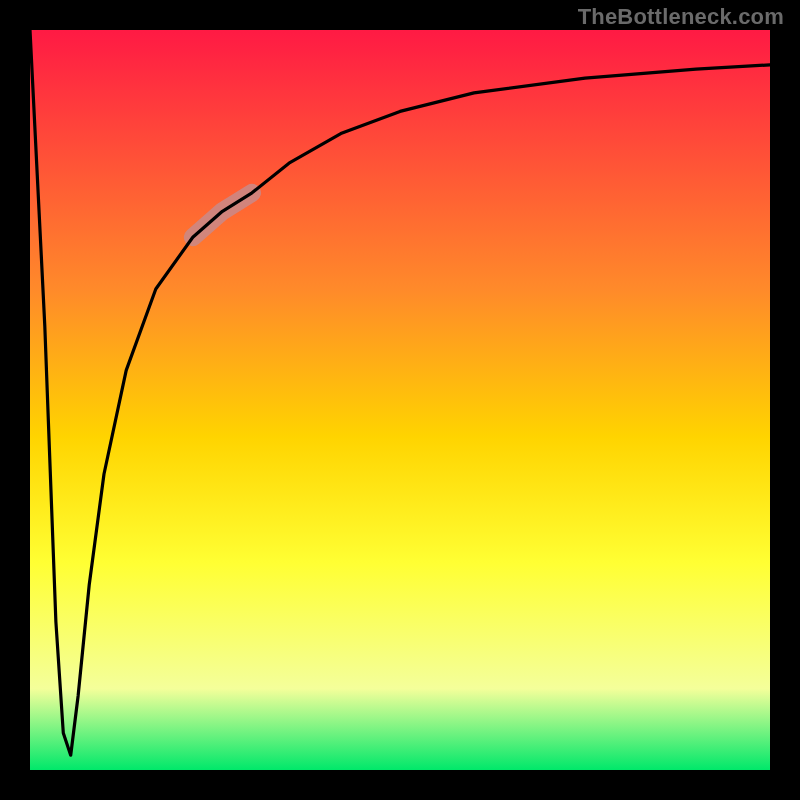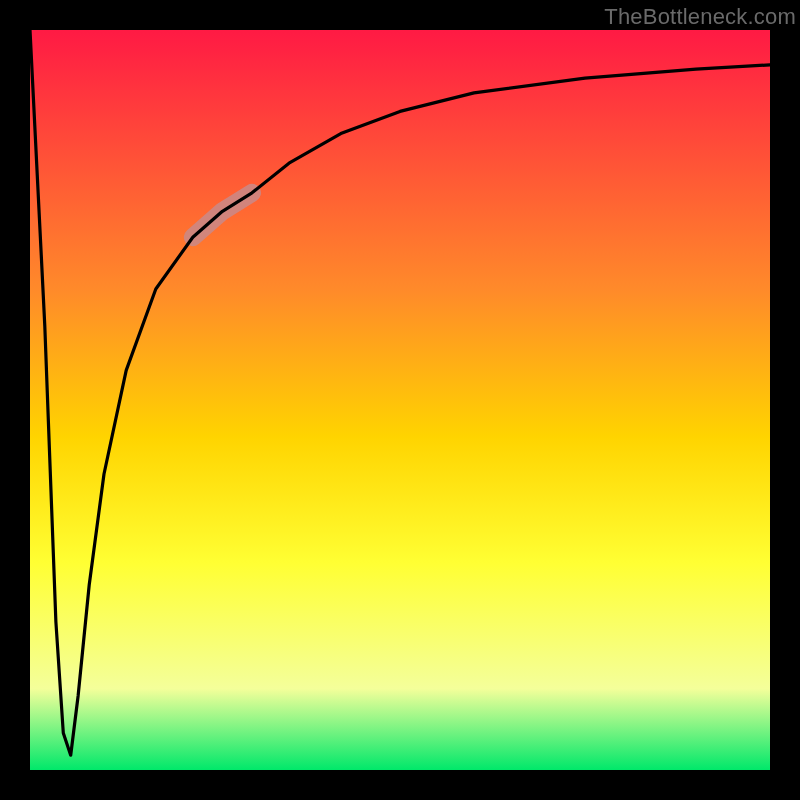--- a/index.html
+++ b/index.html
@@ -14,23 +14,23 @@
   .frame {
     position: absolute;
     top: 0;
     left: 0;
     width: 800px;
     height: 800px;
   }
   .watermark {
     position: absolute;
     top: 4px;
-    right: 4px;
+    right: 16px;
     font-size: 22px;
-    font-weight: 400;
+    font-weight: 700;
     color: #6a6a6a;
     letter-spacing: 0.2px;
   }
   svg {
     position: absolute;
     top: 0;
     left: 0;
   }
 </style>
 </head>

